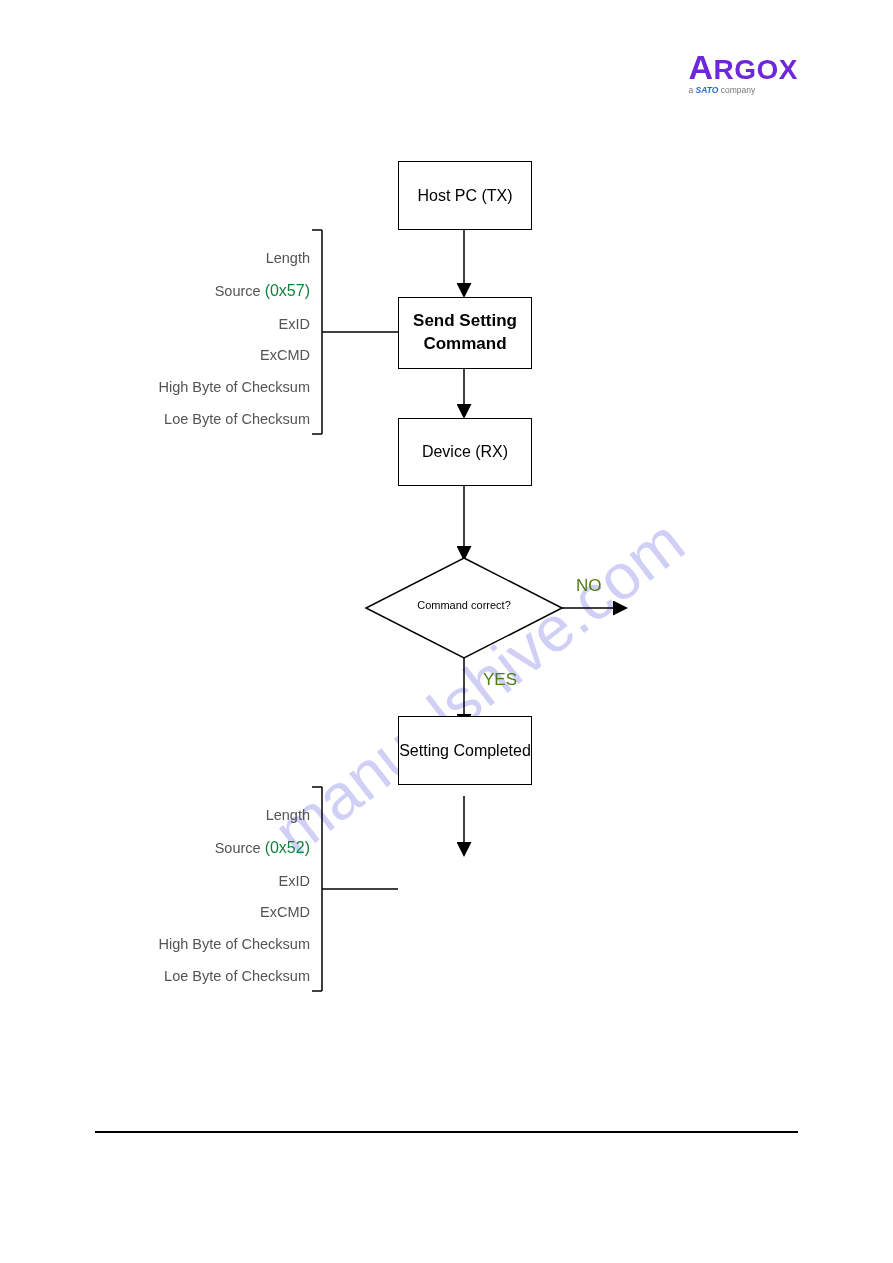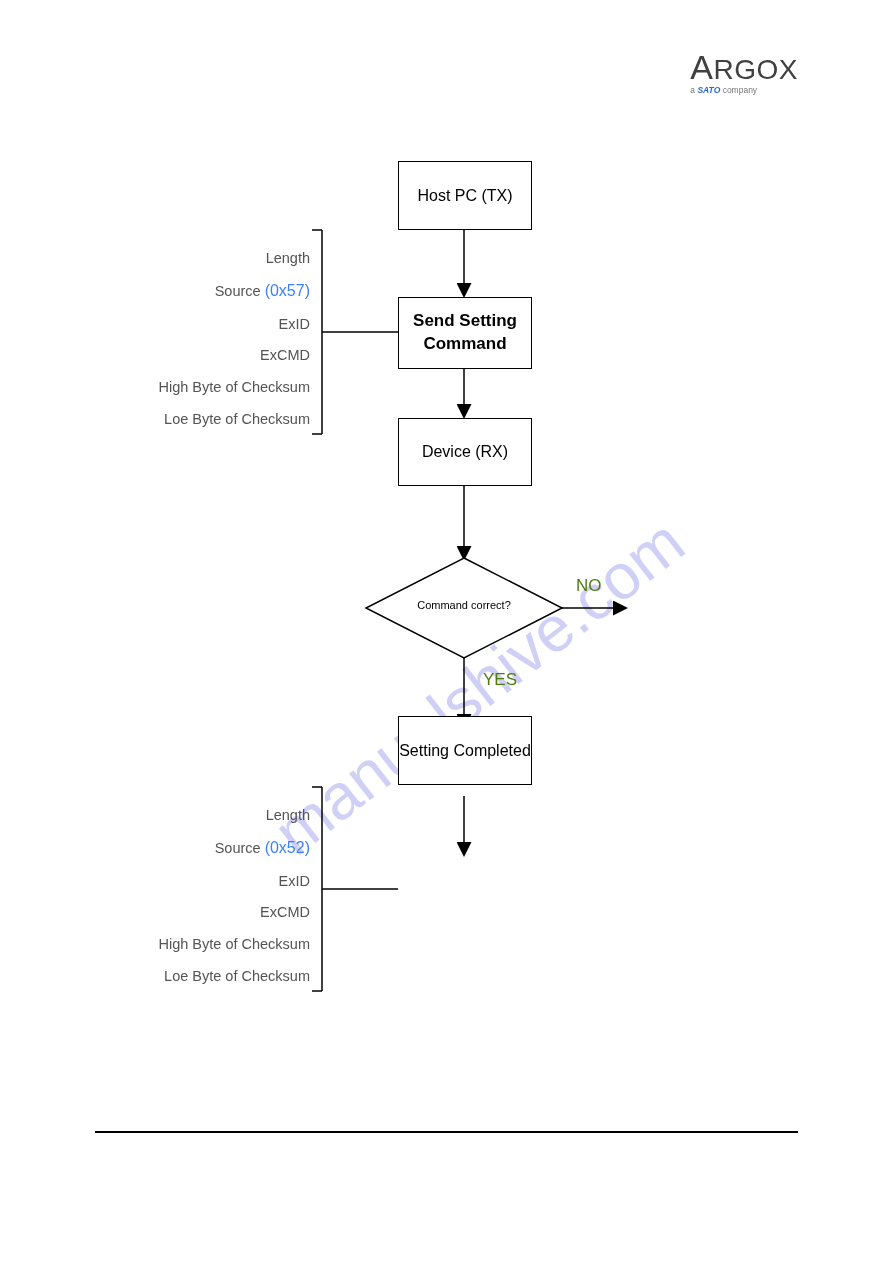--- a/index.html
+++ b/index.html
@@ -20,22 +20,22 @@
   }
   
   .logo {
     position: absolute;
     top: 48px;
     right: 95px;
     text-align: left;
   }
   .logo-main {
     font-size: 28px;
-    font-weight: 400;
-    color: #404040;
+    font-weight: 700;
+    color: #6d28d9;
     letter-spacing: 0.5px;
   }
   .logo-main .big-a {
     font-size: 34px;
   }
   .logo-sub {
     font-size: 8.5px;
     color: #777;
     margin-top: -2px;
   }
@@ -78,21 +78,21 @@
   
   .anno {
     position: absolute;
     font-size: 14.5px;
     color: #545454;
     text-align: right;
     white-space: nowrap;
     margin-top: 16px;
   }
   .anno .hex {
-    color: #3b82f6;
+    color: #15803d;
     font-size: 16px;
   }
   
   .edge-label {
     position: absolute;
     font-size: 17px;
     color: #4d7c0f;
   }
   
   .watermark {

